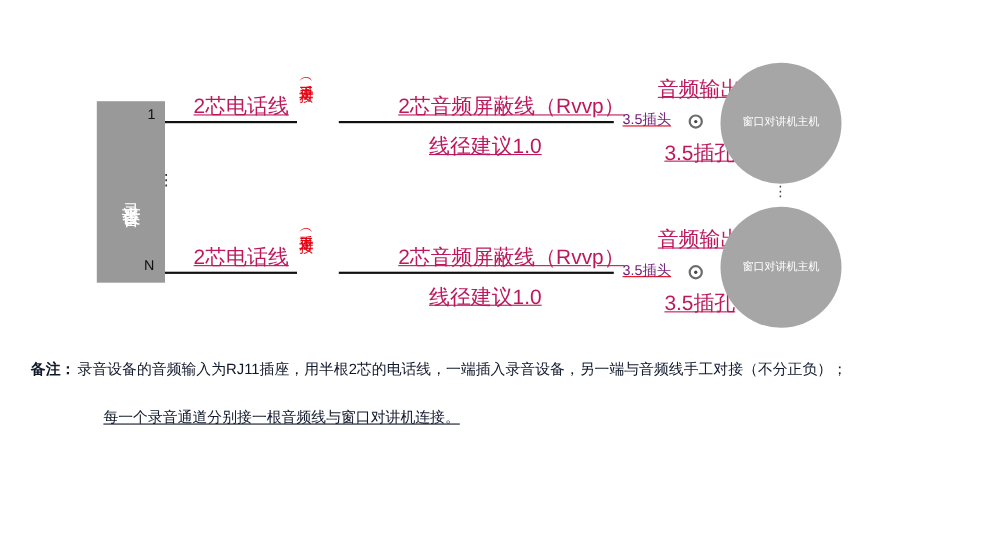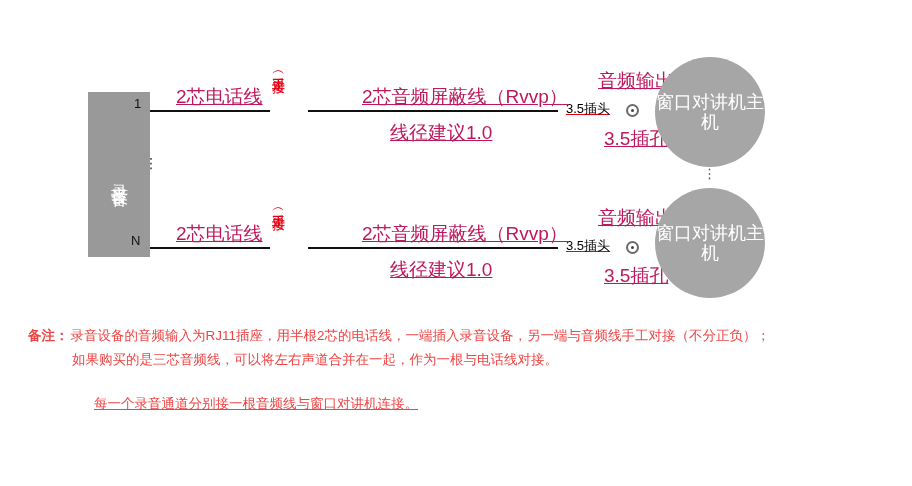--- a/index.html
+++ b/index.html
@@ -99,21 +99,21 @@
     text-orientation: upright;
     letter-spacing: 1px;
     white-space: nowrap;
   }
   .manual.m1 { left: 270px; top: 66px; height: 90px; }
   .manual.m2 { left: 270px; top: 203px; height: 90px; }
 
   .plug {
     position: absolute;
     font-size: 13px;
-    color: #000000;
+    color: #701a75;
     white-space: nowrap;
     text-decoration: underline;
     text-decoration-color: #e60012;
   }
   .plug.p1 { left: 566px; top: 100px; }
   .plug.p2 { left: 566px; top: 237px; }
 
   
   .circle {
     position: absolute;
@@ -121,21 +121,21 @@
     height: 110px;
     border-radius: 50%;
     background: #a6a6a6;
     display: flex;
     align-items: center;
     justify-content: center;
   }
   .circle.c1 { left: 655px; top: 57px; }
   .circle.c2 { left: 655px; top: 188px; }
   .circle-label {
-    font-size: 18px;
+    font-size: 10px;
     line-height: 20px;
     color: #ffffff;
     text-align: center;
     font-weight: normal;
   }
   .circle-dots {
     position: absolute;
     left: 703px;
     top: 168px;
     font-size: 13px;
@@ -168,21 +168,21 @@
   .jack-dot.d2 { left: 626px; top: 241px; }
 
   
   .notes {
     position: absolute;
     left: 28px;
     top: 324px;
     width: 860px;
     font-size: 13.5px;
     line-height: 24px;
-    color: #ef4444;
+    color: #0f172a;
   }
   .notes .note-title {
     font-weight: bold;
     margin-right: 2px;
   }
   .notes p {
     margin: 0;
     white-space: pre-wrap;
   }
   .notes .indent1 { padding-left: 44px; }
@@ -231,18 +231,17 @@
   <span class="plug p2">3.5插头</span>
   <span class="jack-dot d2"></span>
   <span class="lbl jack2">3.5插孔</span>
 
   <div class="circle c2">
     <span class="circle-label">窗口对讲机主机</span>
   </div>
 
   <div class="notes">
     <p><span class="note-title">备注：</span><span>录音设备的音频输入为RJ11插座，用半根2芯的电话线，一端插入录音设备，另一端与音频线手工对接（不分正负）；</span></p>
-    <p class="indent2">如果购买的是三芯音频线，可以将左右声道合并在一起，作为一根与电话线对接。</p>
     <div class="spacer"></div>
     <p class="indent3">每一个录音通道分别接一根音频线与窗口对讲机连接。</p>
   </div>
 
 </div>
 
 </body></html>

